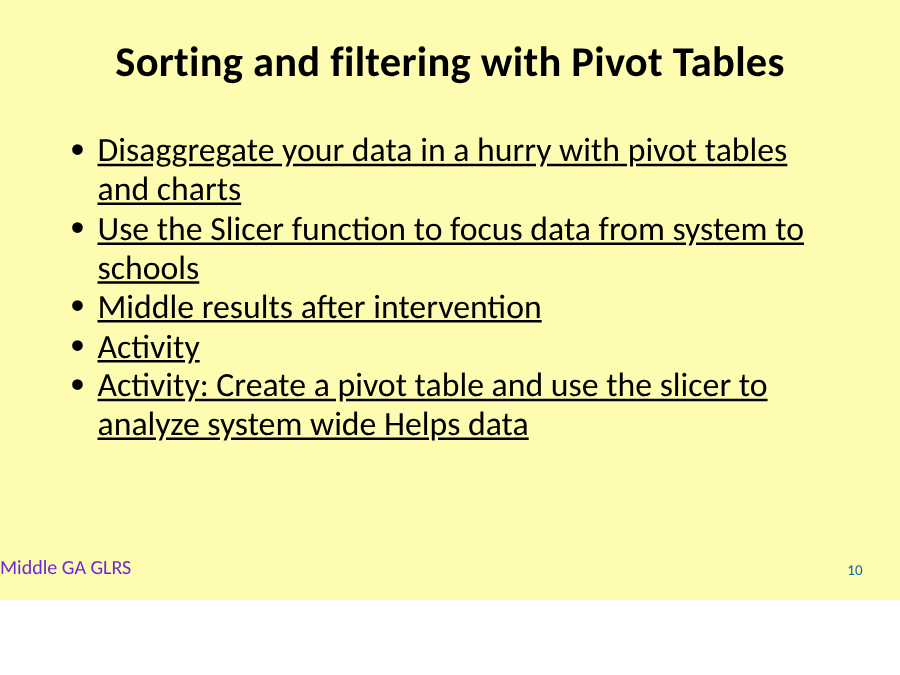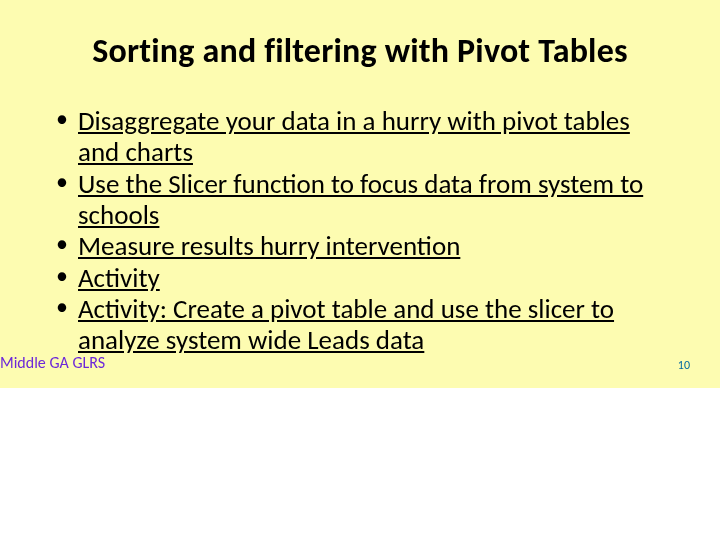--- a/index.html
+++ b/index.html
@@ -1,19 +1,19 @@
 <!DOCTYPE html>
 <html><head>
   <meta charset="utf-8">
   <style>
     * { margin: 0; padding: 0; box-sizing: border-box; }
     html, body { width: 720px; height: 540px; overflow: hidden; }
     .slide {
       width: 720px;
-      height: 388px;
+      height: 480px;
       background: #fdfcb1;
       position: relative;
       font-family: Calibri, 'Segoe UI', Arial, sans-serif;
       color: #000;
       padding: 24px 44px 0 44px;
     }
     .title {
       font-size: 34px;
       text-align: center;
       margin-bottom: 34px;
@@ -56,19 +56,19 @@
     }
   </style>
 </head>
 <body>
 
 <div class="slide">
   <h1 class="title">Sorting and filtering with Pivot Tables</h1>
   <ul class="bullets">
     <li>Disaggregate your data in a hurry with pivot tables and charts</li>
     <li>Use the Slicer function to focus data from system to schools</li>
-    <li>Measure results hurry intervention</li>
+    <li>Middle results after intervention</li>
     <li>Activity</li>
-    <li>Activity: Create a pivot table and use the slicer to analyze system wide Leads data</li>
+    <li>Activity: Create a pivot table and use the slicer to analyze system wide Helps data</li>
   </ul>
   <div class="footer-center">Middle GA GLRS</div>
   <div class="footer-number">10</div>
 </div>
 
 </body></html>

